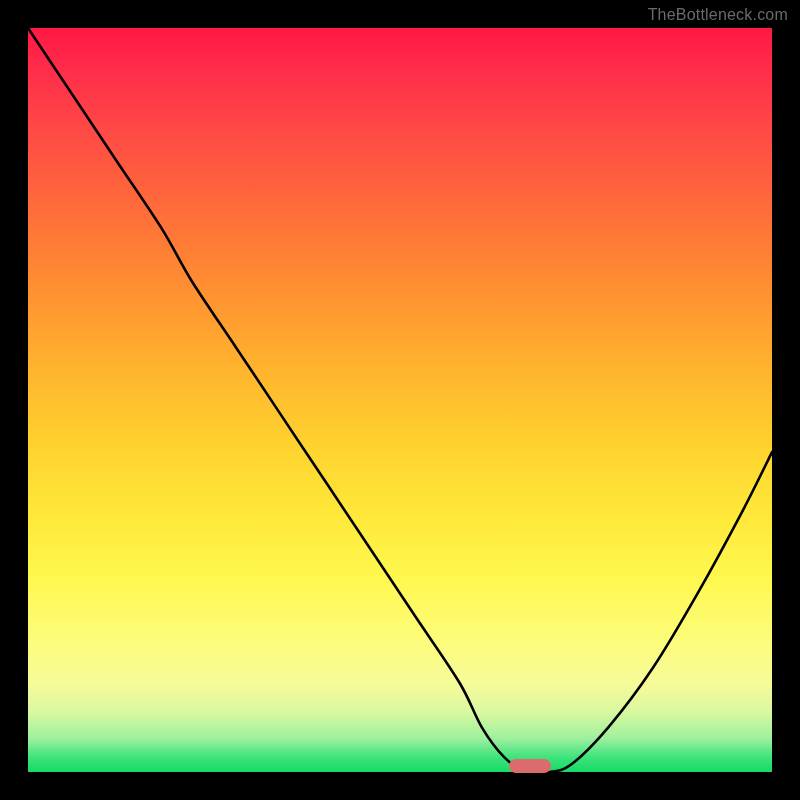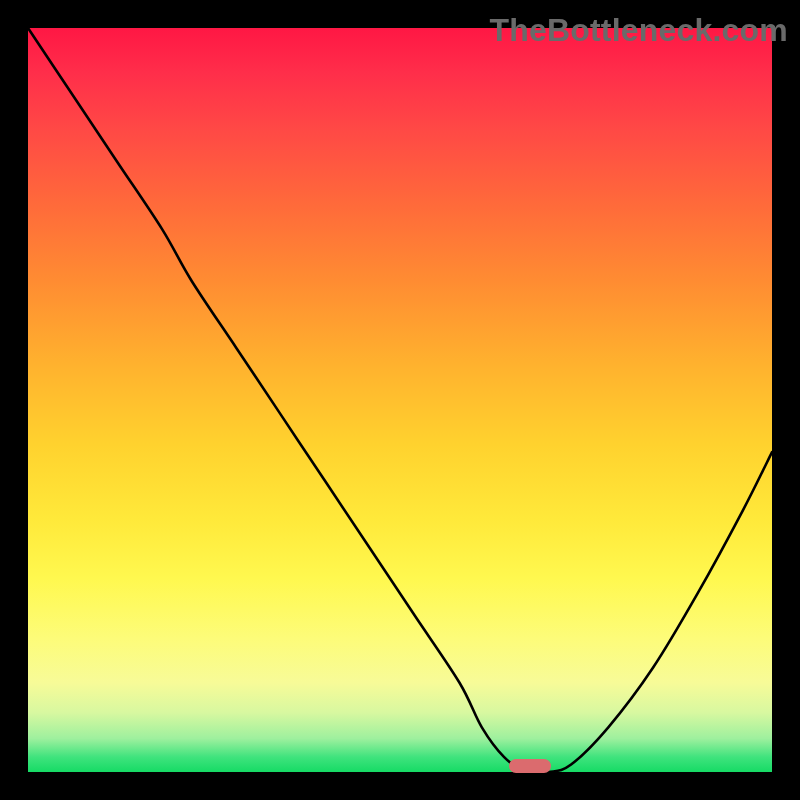--- a/index.html
+++ b/index.html
@@ -11,25 +11,25 @@
     overflow: hidden;
     font-family: Arial, Helvetica, sans-serif;
   }
   .frame {
     position: relative;
     width: 800px;
     height: 800px;
   }
   .watermark {
     position: absolute;
-    top: 12px;
+    top: 6px;
     right: 12px;
     color: #6a6a6a;
-    font-size: 32px;
-    font-weight: 700;
+    font-size: 16px;
+    font-weight: 400;
     letter-spacing: 0.2px;
     z-index: 20;
     user-select: none;
   }
   .plot-area {
     position: absolute;
     left: 28px;
     top: 28px;
     width: 744px;
     height: 744px;

